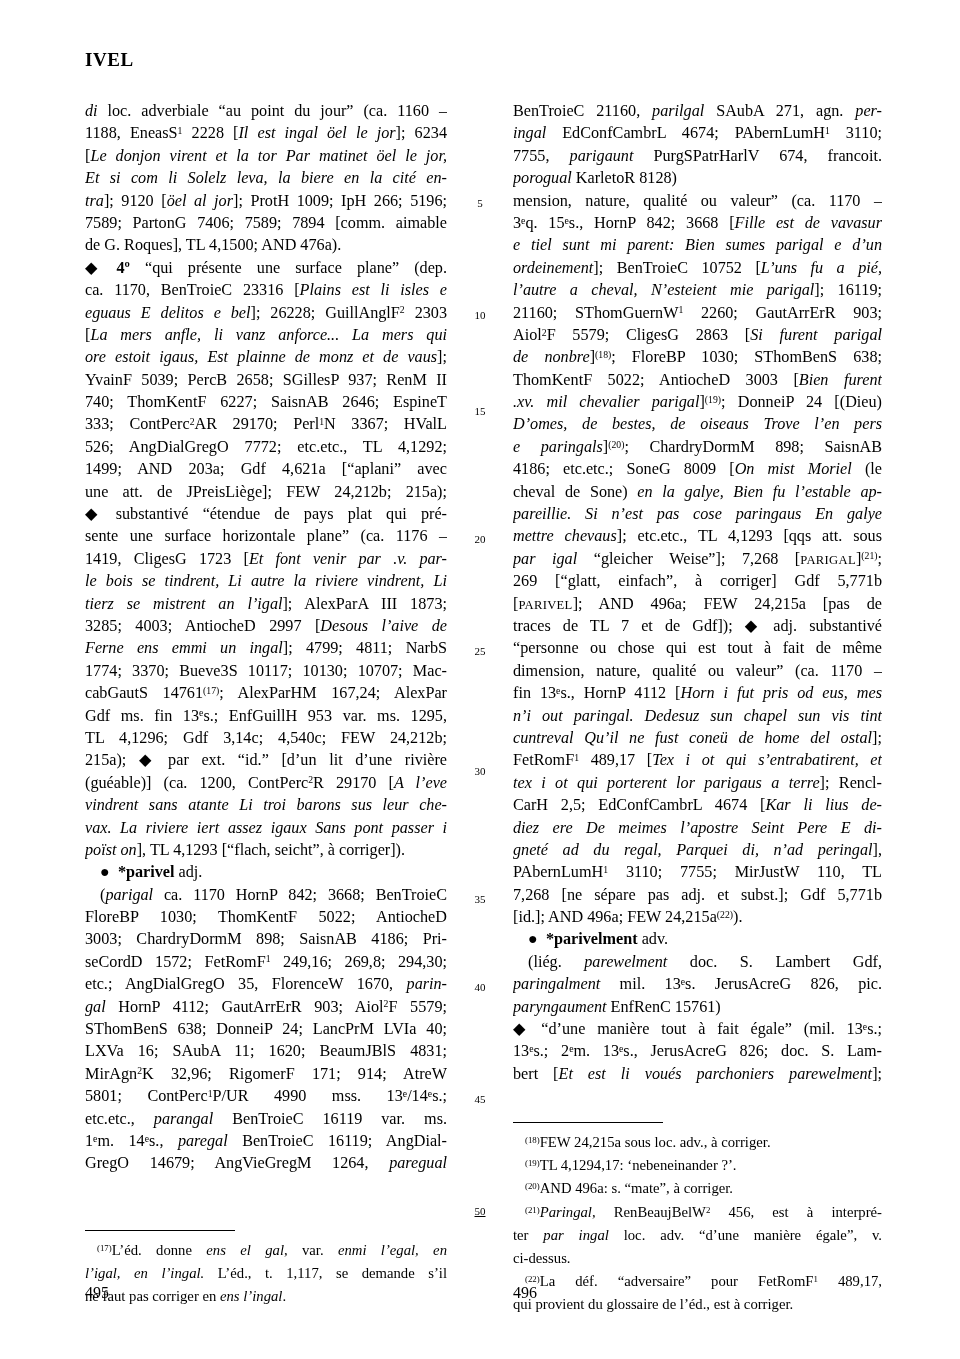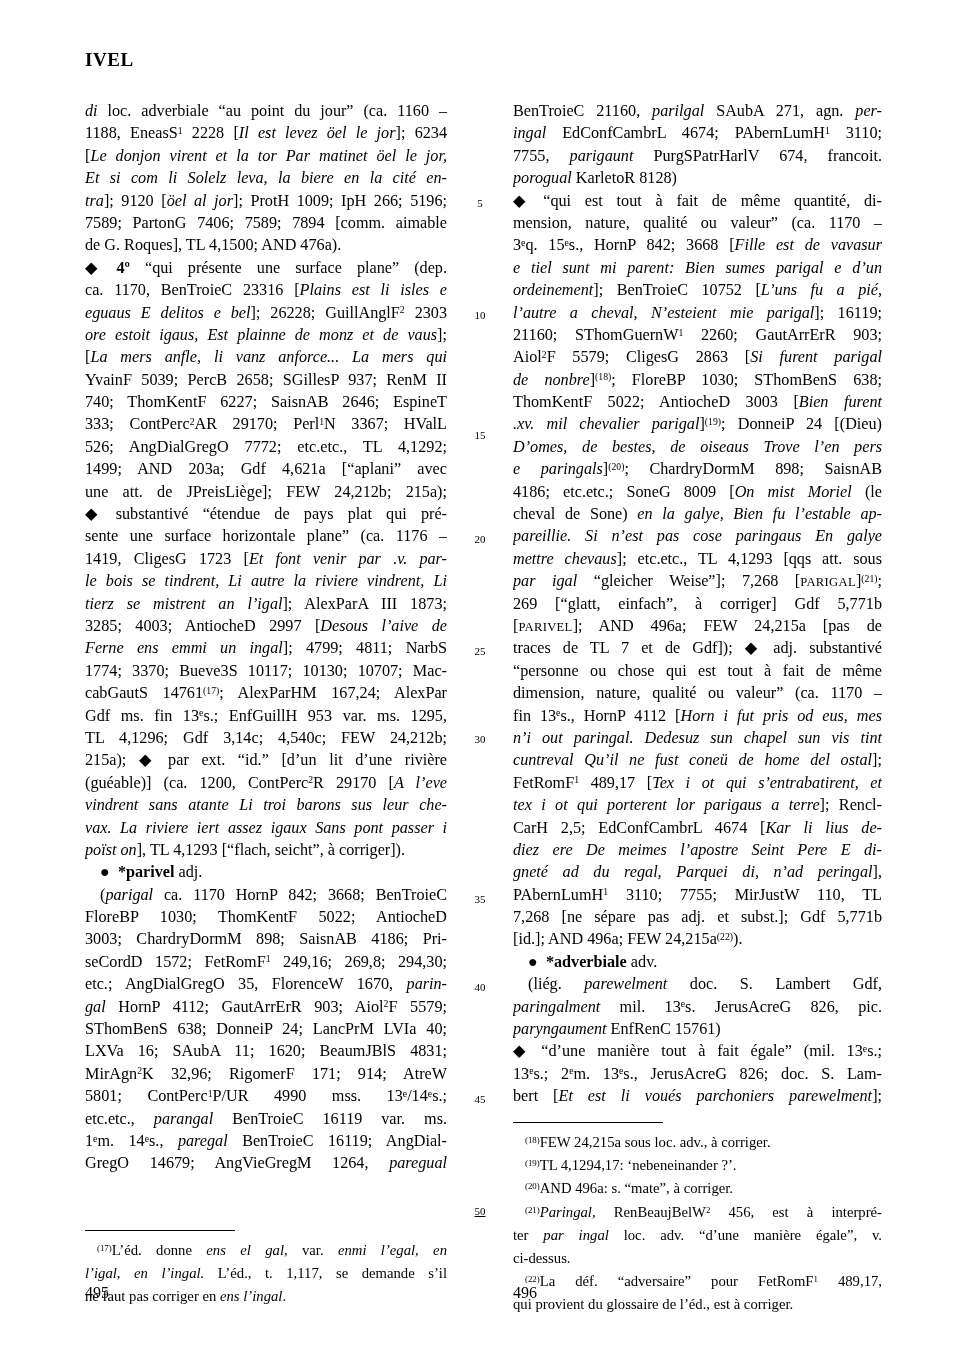--- a/index.html
+++ b/index.html
@@ -45,31 +45,31 @@
   b { font-weight:bold;margin-top:15px; }
 </style>
 </head>
 <body>
 
 <div class="page">
   <div class="header">IVEL</div>
 
   <div class="col col-left" id="col-left">
       <div class="line"><i>di</i> loc. adverbiale “au point du jour” (ca. 1160 –</div>
-      <div class="line">1188, EneasS<sup>1</sup> 2228 [<i>Il est levez öel le jor</i>]; 6234</div>
+      <div class="line">1188, EneasS<sup>1</sup> 2228 [<i>Il est ingal öel le jor</i>]; 6234</div>
       <div class="line">[<i>Le donjon virent et la tor Par matinet öel le jor,</i></div>
       <div class="line"><i>Et si com li Solelz leva, la biere en la cité en-</i></div>
       <div class="line"><i>tra</i>]; 9120 [<i>öel al jor</i>]; ProtH 1009; IpH 266; 5196;</div>
       <div class="line">7589; PartonG 7406; 7589; 7894 [comm. aimable</div>
       <div class="line end">de G. Roques], TL 4,1500; AND 476a).</div>
       <div class="line">◆ <b>4º</b> “qui présente une surface plane” (dep.</div>
       <div class="line">ca. 1170, BenTroieC 23316 [<i>Plains est li isles e</i></div>
       <div class="line"><i>eguaus E delitos e bel</i>]; 26228; GuillAnglF<sup>2</sup> 2303</div>
+      <div class="line">[<i>La mers anfle, li vanz anforce... La mers qui</i></div>
       <div class="line"><i>ore estoit igaus, Est plainne de monz et de vaus</i>];</div>
-      <div class="line">[<i>La mers anfle, li vanz anforce... La mers qui</i></div>
       <div class="line">YvainF 5039; PercB 2658; SGillesP 937; RenM II</div>
       <div class="line">740; ThomKentF 6227; SaisnAB 2646; EspineT</div>
       <div class="line">333; ContPerc<sup>2</sup>AR 29170; Perl<sup>1</sup>N 3367; HValL</div>
       <div class="line">526; AngDialGregO 7772; etc.etc., TL 4,1292;</div>
       <div class="line">1499; AND 203a; Gdf 4,621a [“aplani” avec</div>
       <div class="line">une att. de JPreisLiège]; FEW 24,212b; 215a);</div>
       <div class="line">◆ substantivé “étendue de pays plat qui pré-</div>
       <div class="line">sente une surface horizontale plane” (ca. 1176 –</div>
       <div class="line">1419, CligesG 1723 [<i>Et font venir par .v. par-</i></div>
       <div class="line"><i>le bois se tindrent, Li autre la riviere vindrent, Li</i></div>
@@ -97,36 +97,35 @@
       <div class="line">MirAgn<sup>2</sup>K 32,96; RigomerF 171; 914; AtreW</div>
       <div class="line">5801; ContPerc<sup>1</sup>P/UR 4990 mss. 13<sup>e</sup>/14<sup>e</sup>s.;</div>
       <div class="line">etc.etc., <i>parangal</i> BenTroieC 16119 var. ms.</div>
       <div class="line">1<sup>e</sup>m. 14<sup>e</sup>s., <i>paregal</i> BenTroieC 16119; AngDial-</div>
       <div class="line">GregO 14679; AngVieGregM 1264, <i>paregual</i></div>
     </div>
 
   <div id="gutter">
       <div class="lineno" style="top: 97.6px;">5</div>
       <div class="lineno" style="top: 209.6px;">10</div>
-      <div class="lineno" style="top: 330px;">15</div>
+      <div class="lineno" style="top: 306px;">15</div>
       <div class="lineno" style="top: 433.6px;">20</div>
       <div class="lineno" style="top: 545.6px;">25</div>
-      <div class="lineno" style="top: 634px; font-family: Liberation Serif, serif;">30</div>
+      <div class="lineno" style="top: 666px; font-family: Liberation Serif, serif;">30</div>
       <div class="lineno" style="top: 769.6px; margin-top: 24px;">35</div>
       <div class="lineno" style="top: 881.6px;">40</div>
       <div class="lineno" style="top: 993.6px;">45</div>
       <div class="lineno" style="top: 1105.6px; text-decoration: underline;">50</div>
     </div>
 
   <div class="col col-right" id="col-right">
       <div class="line">BenTroieC 21160, <i>parilgal</i> SAubA 271, agn. <i>per-</i></div>
       <div class="line"><i>ingal</i> EdConfCambrL 4674; PAbernLumH<sup>1</sup> 3110;</div>
       <div class="line">7755, <i>parigaunt</i> PurgSPatrHarlV 674, francoit.</div>
       <div class="line end"><i>porogual</i> KarletoR 8128)</div>
-      <div class="line">◆ “qui est tout à fait de même quantité, di-</div>
       <div class="line">mension, nature, qualité ou valeur” (ca. 1170 –</div>
       <div class="line">3<sup>e</sup>q. 15<sup>e</sup>s., HornP 842; 3668 [<i>Fille est de vavasur</i></div>
       <div class="line"><i>e tiel sunt mi parent: Bien sumes parigal e d’un</i></div>
       <div class="line"><i>ordeinement</i>]; BenTroieC 10752 [<i>L’uns fu a pié,</i></div>
       <div class="line"><i>l’autre a cheval, N’esteient mie parigal</i>]; 16119;</div>
       <div class="line">21160; SThomGuernW<sup>1</sup> 2260; GautArrErR 903;</div>
       <div class="line">Aiol<sup>2</sup>F 5579; CligesG 2863 [<i>Si furent parigal</i></div>
       <div class="line"><i>de nonbre</i>]<sup>(18)</sup>; FloreBP 1030; SThomBenS 638;</div>
       <div class="line">ThomKentF 5022; AntiocheD 3003 [<i>Bien furent</i></div>
       <div class="line"><i>.xv. mil chevalier parigal</i>]<sup>(19)</sup>; DonneiP 24 [(Dieu)</div>
@@ -146,21 +145,21 @@
       <div class="line"><i>n’i out paringal. Dedesuz sun chapel sun vis tint</i></div>
       <div class="line"><i>cuntreval Qu’il ne fust coneü de home del ostal</i>];</div>
       <div class="line">FetRomF<sup>1</sup> 489,17 [<i>Tex i ot qui s’entrabatirent, et</i></div>
       <div class="line"><i>tex i ot qui porterent lor parigaus a terre</i>]; Rencl-</div>
       <div class="line">CarH 2,5; EdConfCambrL 4674 [<i>Kar li lius de-</i></div>
       <div class="line"><i>diez ere De meimes l’apostre Seint Pere E di-</i></div>
       <div class="line"><i>gneté ad du regal, Parquei di, n’ad peringal</i>],</div>
       <div class="line">PAbernLumH<sup>1</sup> 3110; 7755; MirJustW 110, TL</div>
       <div class="line">7,268 [ne sépare pas adj. et subst.]; Gdf 5,771b</div>
       <div class="line end">[id.]; AND 496a; FEW 24,215a<sup>(22)</sup>).</div>
-      <div class="line end indent">● <b>*adverbiale</b> adv.</div>
+      <div class="line end indent">● <b>*parivelment</b> adv.</div>
       <div class="line indent">(liég. <i>parewelment</i> doc. S. Lambert Gdf,</div>
       <div class="line"><i>paringalment</i> mil. 13<sup>e</sup>s. JerusAcreG 826, pic.</div>
       <div class="line end"><i>paryngaument</i> EnfRenC 15761)</div>
       <div class="line">◆ “d’une manière tout à fait égale” (mil. 13<sup>e</sup>s.;</div>
       <div class="line">13<sup>e</sup>s.; 2<sup>e</sup>m. 13<sup>e</sup>s., JerusAcreG 826; doc. S. Lam-</div>
       <div class="line">bert [<i>Et est li voués parchoniers parewelment</i>];</div>
     </div>
 
   <div class="fnblock" id="fn-left">
     <hr class="fnrule">

